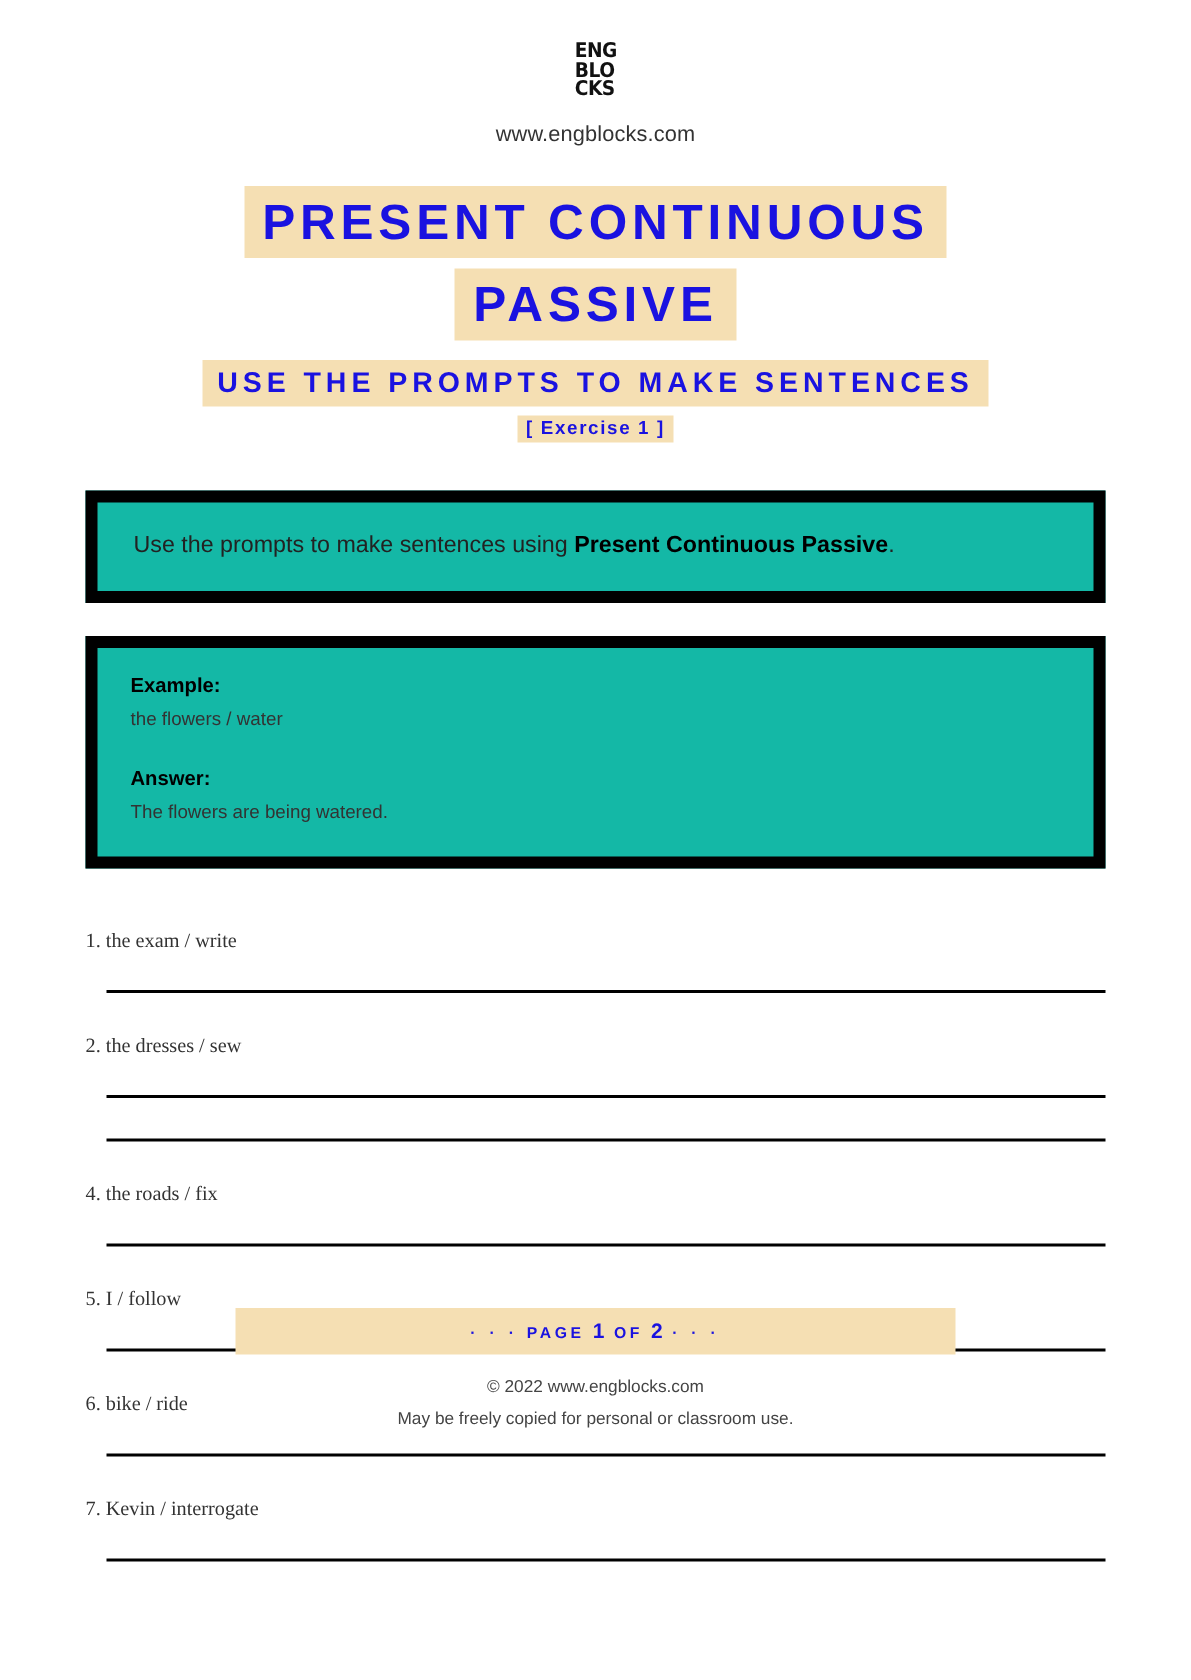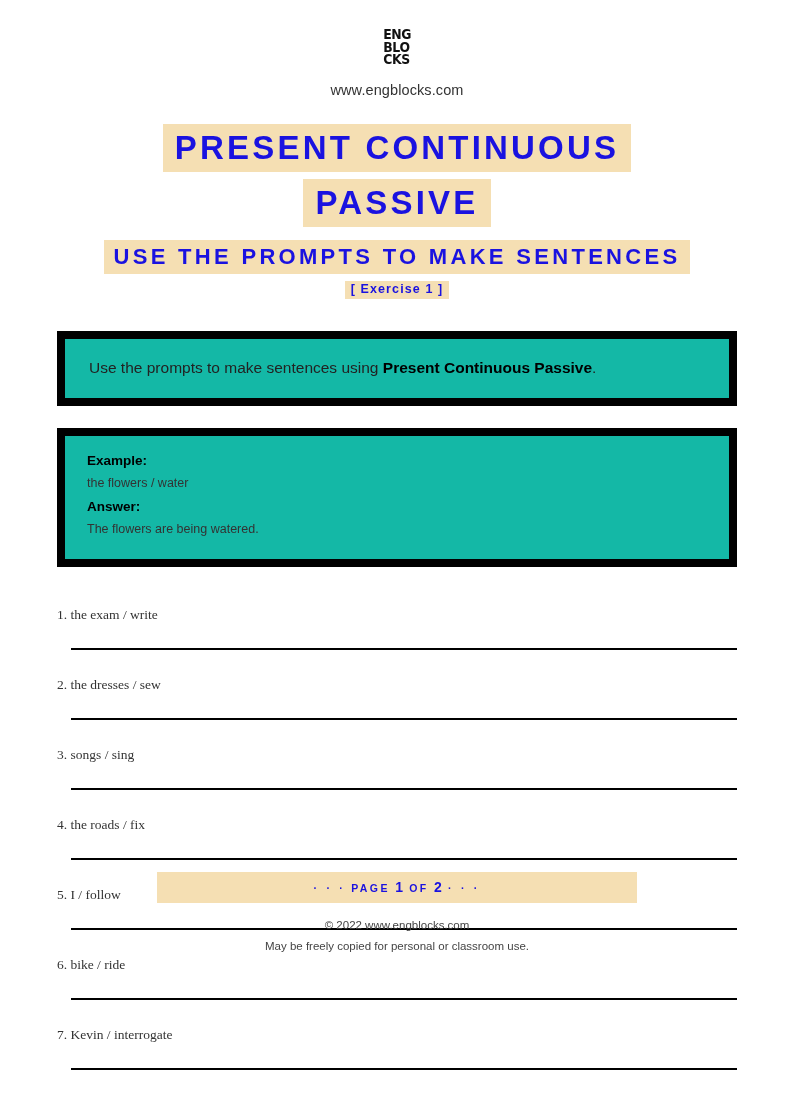--- a/index.html
+++ b/index.html
@@ -70,21 +70,21 @@
     letter-spacing: 3.2px;
     padding: 7px 12px 8px 12px;
   }
   .title-2 {
     margin-top: 7px;
   }
   .subtitle {
     margin-top: 13px;
   }
   .subtitle .hl {
-    font-size: 22px;
+    font-size: 19px;
     letter-spacing: 3.3px;
     padding: 6px 10px 6px 10px;
   }
   .exercise-label {
     margin-top: 6px;
   }
   .exercise-label .hl {
     font-size: 12.5px;
     letter-spacing: 1.1px;
     padding: 2px 6px 3px 6px;
@@ -113,21 +113,21 @@
   .example-box {
     margin-top: 22px;
     padding: 17px 22px 23px 22px;
   }
   .example-label,
   .answer-label {
     font-size: 13.5px;
     font-weight: 700;
     color: #000000;
   }
-  .answer-label { margin-top: 9px; }
+  .answer-label { margin-top: 25px; }
   .example-prompt,
   .example-answer {
     font-size: 12.5px;
     color: #333333;
     margin-top: 8px;
   }
 
   
   .items {
     margin: 40px 57px 0 57px;
@@ -235,22 +235,20 @@
       <div class="item-rule"></div>
     </div>
 
     <div class="item">
       <div class="item-text"><span>2.</span>
         <span>the dresses / sew</span></div>
       <div class="item-rule"></div>
     </div>
 
     <div class="item">
-      <div class="item-text"><span>3.</span>
-        <span>songs / sing</span></div>
       <div class="item-rule"></div>
     </div>
 
     <div class="item">
       <div class="item-text"><span>4.</span>
         <span>the roads / fix</span></div>
       <div class="item-rule"></div>
     </div>
 
     <div class="item">

